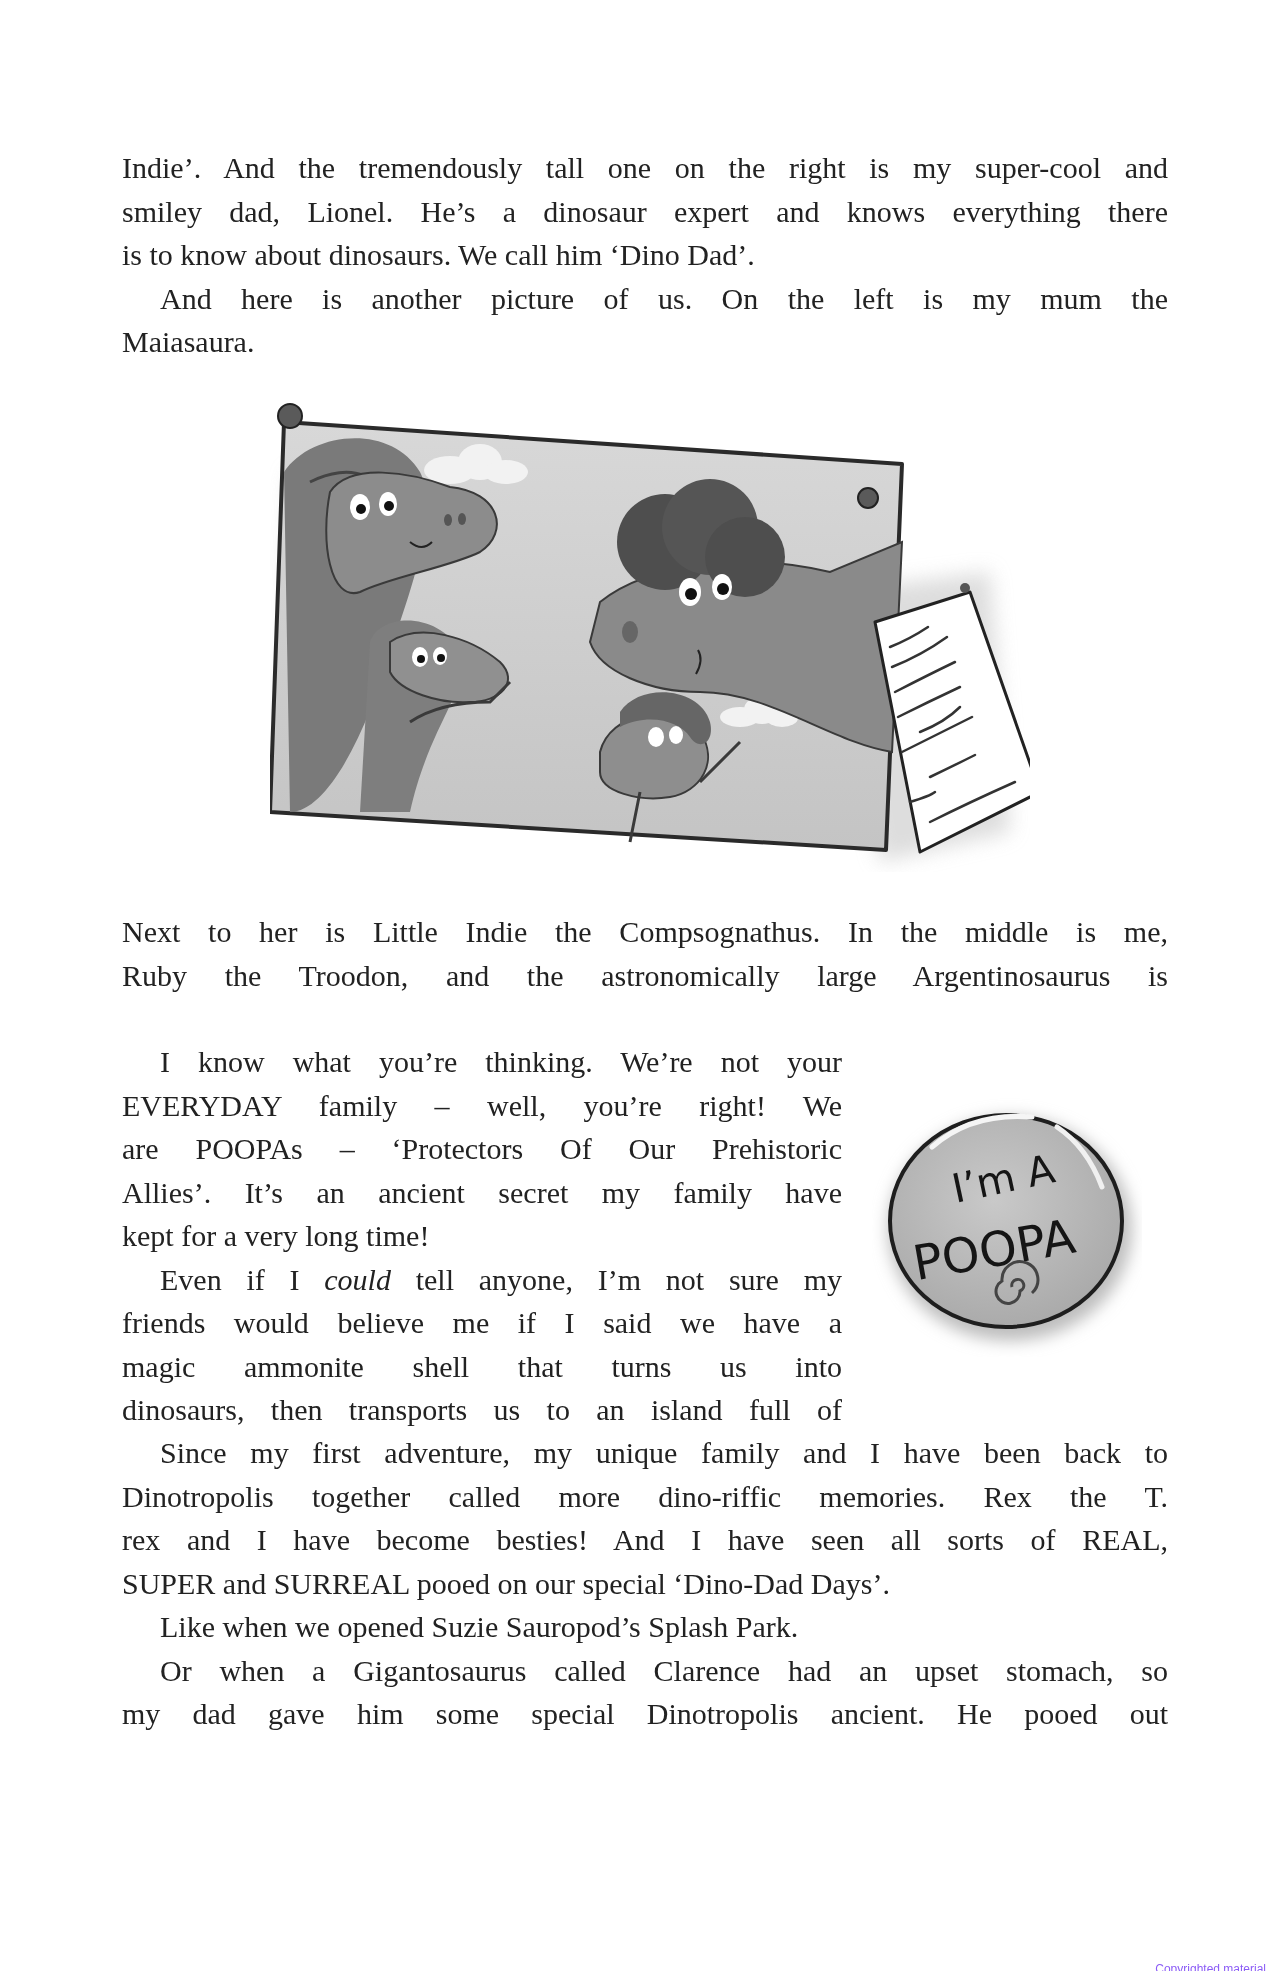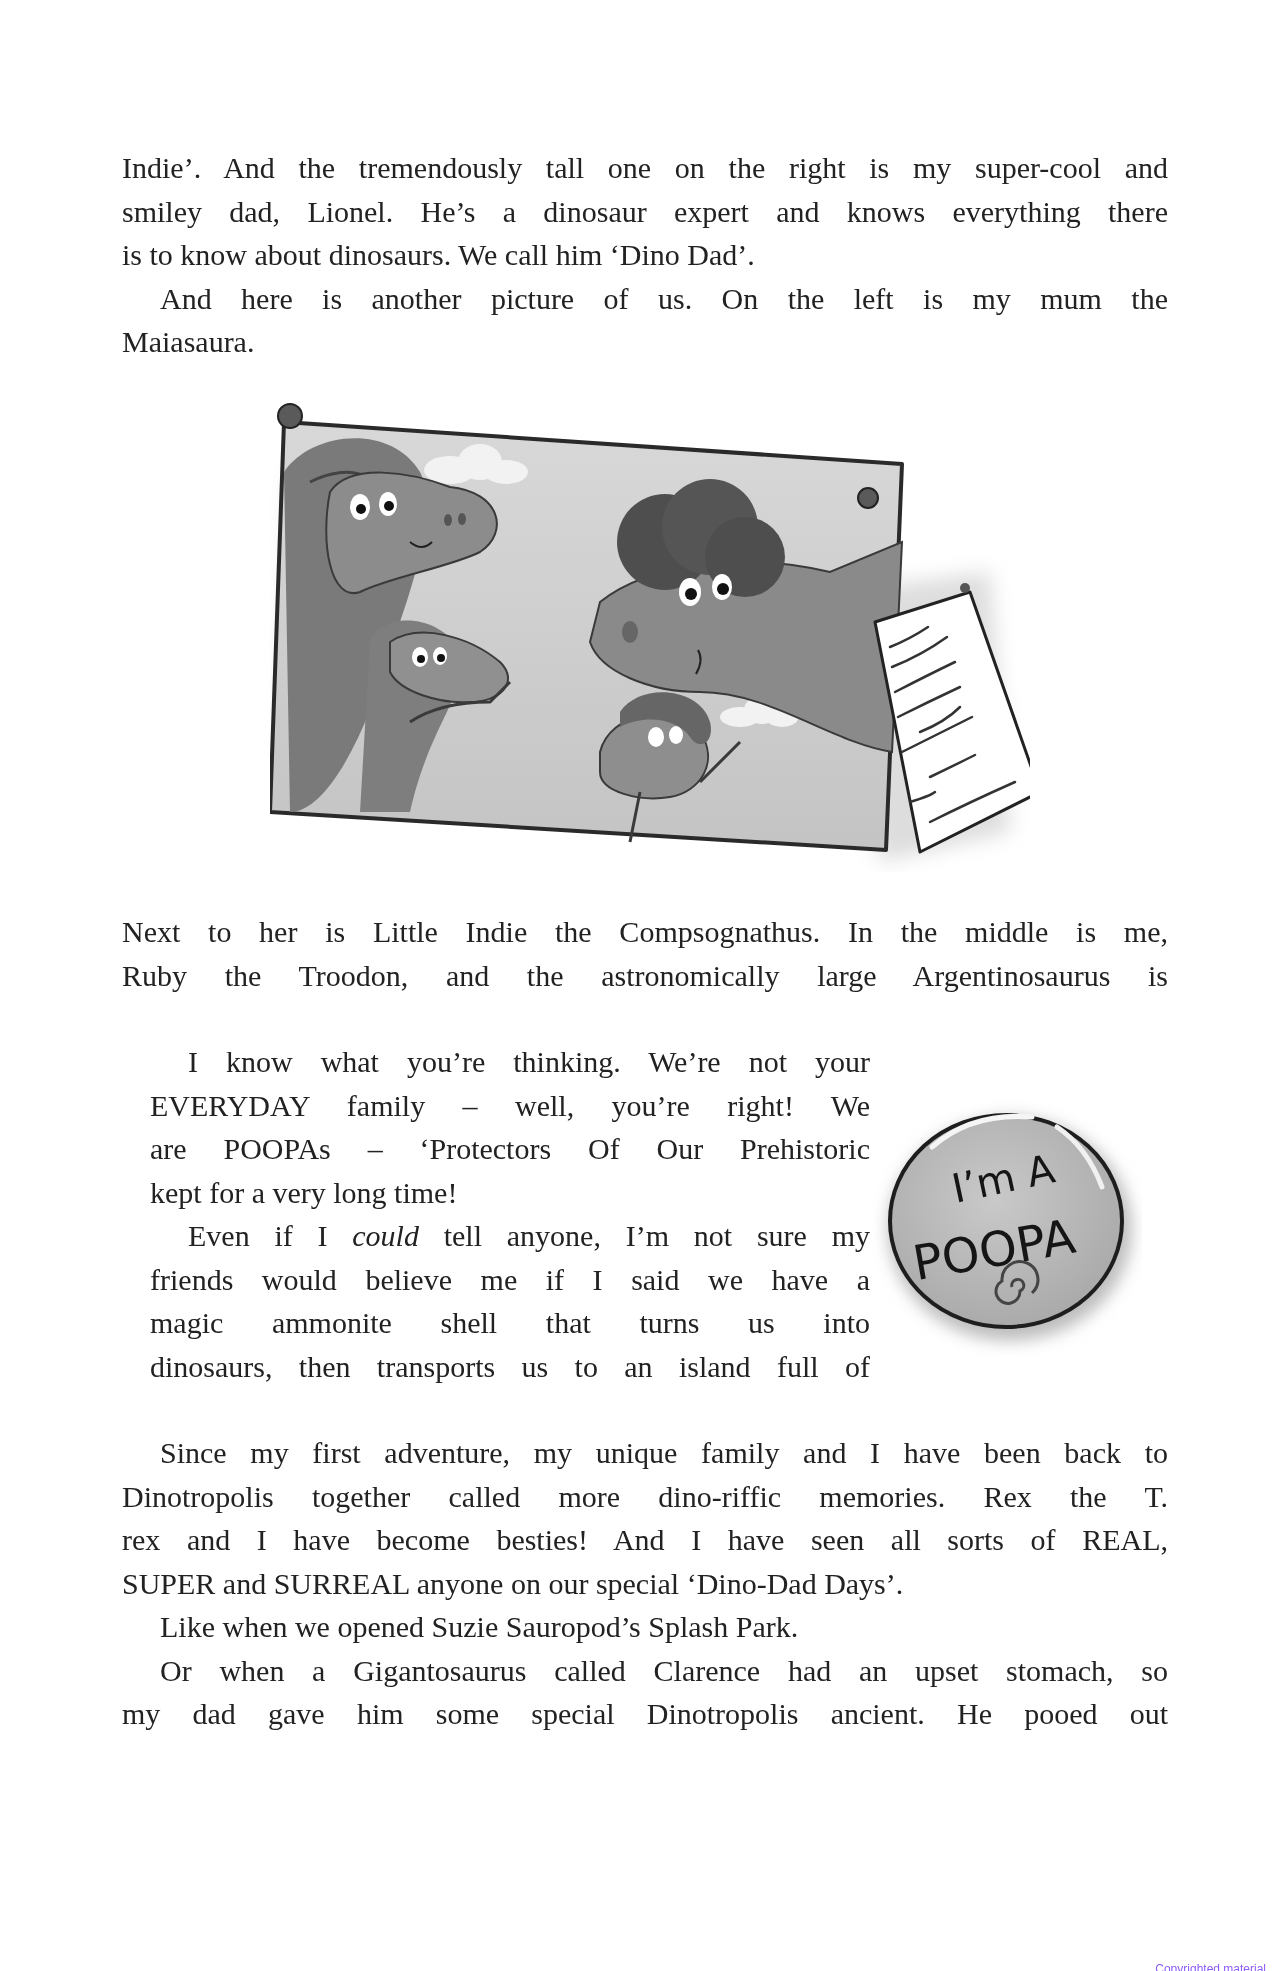--- a/index.html
+++ b/index.html
@@ -10,21 +10,21 @@
     font-size: 30px;
     line-height: 43.5px;
     color: #222;
     position: absolute;
     text-align: justify;
   }
   .line { display: block; height: 43.5px; white-space: nowrap; overflow: visible; }
   .line.j { text-align: justify; text-align-last: justify; white-space: normal; }
   .block1 { left: 122px; top: 134px; width: 1046px; }
   .block2 { left: 122px; top: 898px; width: 1046px; }
-  .block3 { left: 122px; top: 1028px; width: 720px; margin-left: 28px; }
+  .block3 { left: 122px; top: 1028px; width: 720px; }
   .block4 { left: 122px; top: 1419px; width: 1046px; }
   em { font-style: italic; }
 
   .illustration { position: absolute; left: 270px; top: 380px; width: 760px; height: 480px; }
   .badge { position: absolute; left: 872px; top: 1075px; width: 270px; height: 270px; }
   .copyright {
     position: absolute; right: 14px; top: 1950px;
     font-family: "Liberation Sans", "DejaVu Sans", sans-serif;
     font-size: 12px; color: #8b5cf6;
   }
@@ -126,20 +126,21 @@
 
   <div class="text block2">
     <span class="line j">Next to her is Little Indie the Compsognathus. In the middle is me,</span>
     <span class="line j">Ruby the Troodon, and the astronomically large Argentinosaurus is</span>
   </div>
 
   <div class="text block3">
     <span class="line j" style="padding-left:38px;">I know what you’re thinking. We’re not your</span>
     <span class="line j">EVERYDAY family – well, you’re right! We</span>
     <span class="line j">are POOPAs – ‘Protectors Of Our Prehistoric</span>
+    <span class="line j">Allies’. It’s an ancient secret my family have</span>
     <span class="line">kept for a very long time!</span>
     <span class="line j" style="padding-left:38px;"><span>Even if I </span><em>could</em><span> tell anyone, I’m not sure my</span></span>
     <span class="line j">friends would believe me if I said we have a</span>
     <span class="line j">magic ammonite shell that turns us into</span>
     <span class="line j">dinosaurs, then transports us to an island full of</span>
   </div>
 
   <div class="badge">
     <svg width="270" height="270" viewBox="0 0 270 270" xmlns="http://www.w3.org/2000/svg">
       <defs>
@@ -158,20 +159,20 @@
       <text x="80" y="108" font-family="DejaVu Sans, sans-serif" font-size="40" fill="#151515" transform="rotate(-12 120 95)">I’m A</text>
       <text x="40" y="178" font-family="DejaVu Sans, sans-serif" font-size="48" fill="#151515" transform="rotate(-10 130 160)">POOPA</text>
       <path d="M140,200 a6,6 0 1,1 8,4 a12,12 0 1,1 -18,-10 a18,18 0 1,1 30,12" fill="none" stroke="#444" stroke-width="3"></path>
     </svg>
   </div>
 
   <div class="text block4">
     <span class="line j" style="padding-left:38px;">Since my first adventure, my unique family and I have been back to</span>
     <span class="line j">Dinotropolis together called more dino-riffic memories. Rex the T.</span>
     <span class="line j">rex and I have become besties! And I have seen all sorts of REAL,</span>
-    <span class="line">SUPER and SURREAL anyone on our special ‘Dino-Dad Days’.</span>
+    <span class="line">SUPER and SURREAL pooed on our special ‘Dino-Dad Days’.</span>
     <span class="line" style="padding-left:38px;">Like when we opened Suzie Sauropod’s Splash Park.</span>
     <span class="line j" style="padding-left:38px;">Or when a Gigantosaurus called Clarence had an upset stomach, so</span>
     <span class="line j">my dad gave him some special Dinotropolis ancient. He pooed out</span>
   </div>
 
   <div class="copyright">Copyrighted material</div>
 </div>
 
 </body></html>

